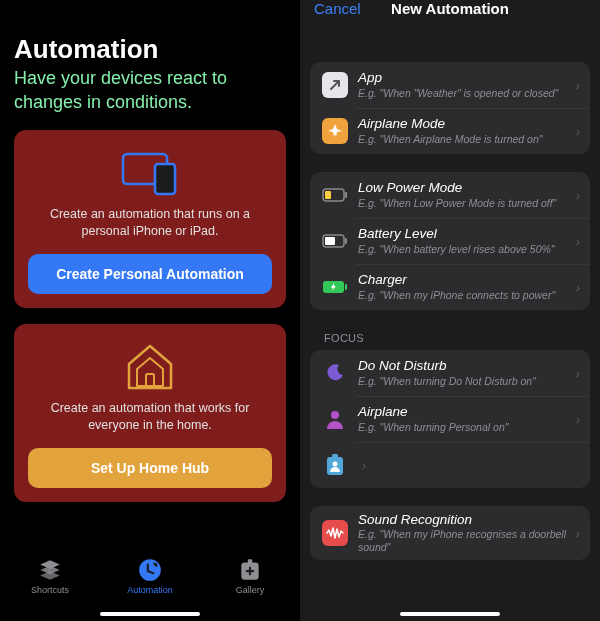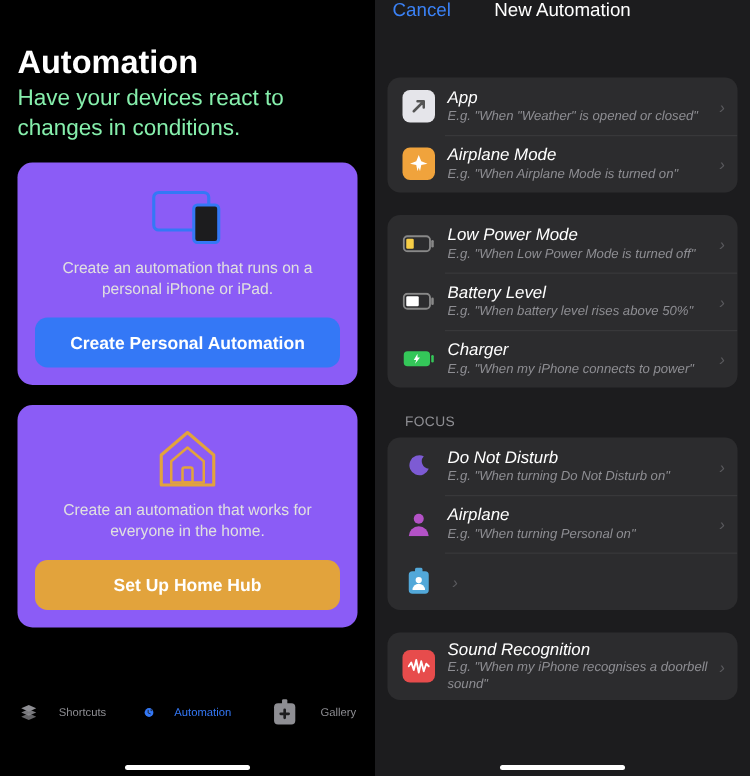--- a/index.html
+++ b/index.html
@@ -36,21 +36,21 @@
     font-weight: 700;
     line-height: 1.1;
     margin-bottom: 2px;
   }
   .left-subtitle {
     font-size: 18px;
     color: #86efac;
     line-height: 1.35;
   }
   .card {
-    background: #8b5cf6;
+    background: #7f1d1d;
     border-radius: 12px;
     padding: 16px 14px 14px;
     margin-top: 16px;
     text-align: center;
   }
   .card .big-icon {
     height: 54px;
     display: flex;
     align-items: center;
     justify-content: center;
@@ -82,24 +82,24 @@
     bottom: 0;
     left: 0; right: 0;
     height: 70px;
     display: flex;
     justify-content: space-around;
     align-items: flex-start;
     padding-top: 6px;
   }
   .tab {
     display: flex;
-    flex-direction: row;
+    flex-direction: column;
     align-items: center;
     width: 70px;
-    gap: 16px;
+    gap: 2px;
   }
   .tab svg { width: 26px; height: 26px; }
   .tab-label { font-size: 9px; color: #8e8e93; }
   .tab.active .tab-label { color: #3478f6; }
   .home-indicator {
     position: absolute;
     bottom: 5px;
     left: 50%;
     transform: translateX(-50%);
     width: 100px;
@@ -118,21 +118,21 @@
   }
   .nav-cancel {
     color: #3b82f6;
     font-size: 15px;
   }
   .nav-title {
     position: absolute;
     left: 50%;
     transform: translateX(-50%);
     font-size: 15px;
-    font-weight: 400;
+    font-weight: 700;
     color: #fff;
   }
   .right-scroll {
     flex: 1;
     overflow-y: hidden;
     padding: 0 10px 0 10px;
   }
   .group {
     background: #2c2c2e;
     border-radius: 10px;

